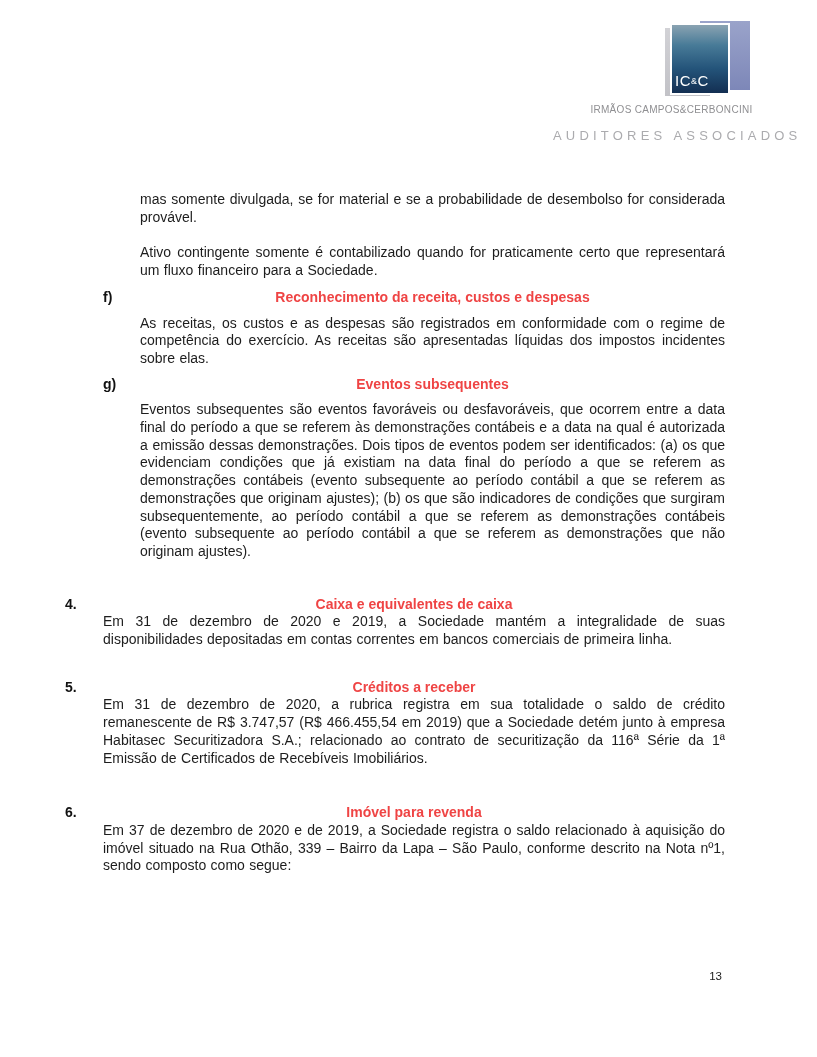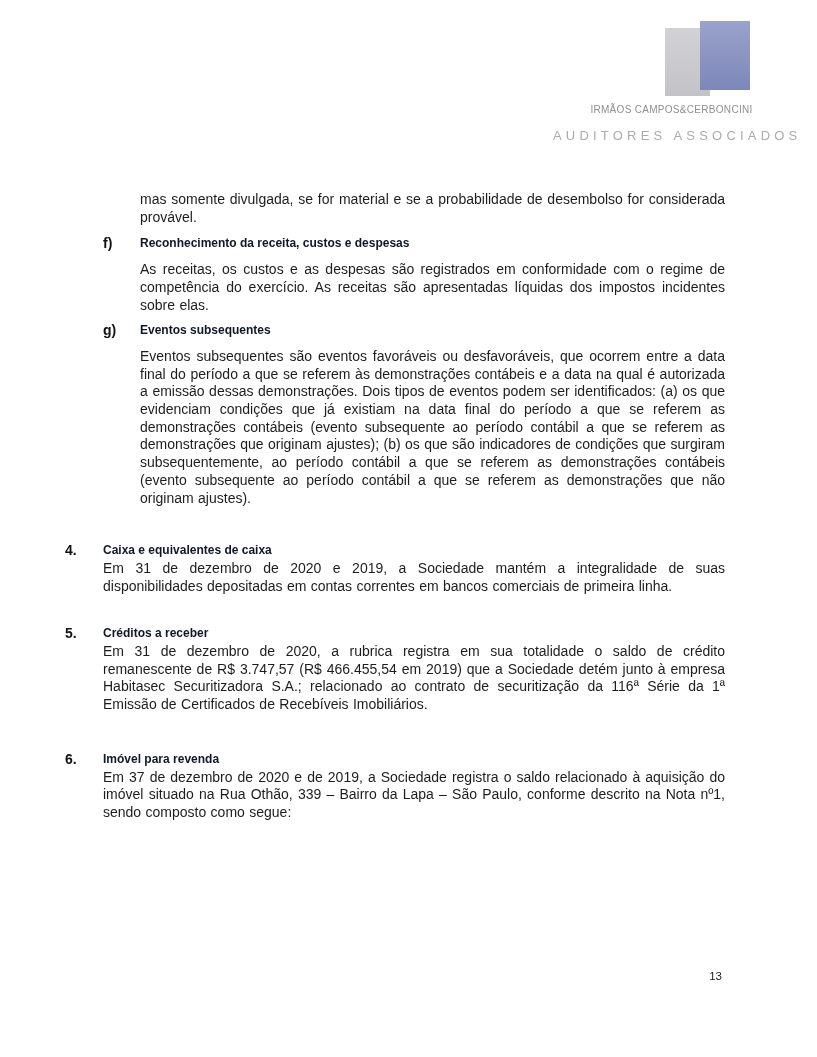--- a/index.html
+++ b/index.html
@@ -49,21 +49,21 @@
     text-align:center; color:#ababae; font-size:13px; letter-spacing:4.2px;
     white-space:nowrap;
   }
 
   
   .content { position:absolute; top:191px; left:0; width:817px; }
   .body-text {
     font-size:14px; line-height:17.7px; text-align:justify;
     word-spacing:0.5px; color:#1d1d1d;
   }
-  .title { font-size:12px; line-height:17.7px; font-weight:bold; color:#0f172a; }
+  .title { font-size:14px; line-height:17.7px; font-weight:bold; color:#ef4444;text-align:center; }
 
   .p-intro { margin-left:140px; width:585px; }
   .p-intro + .p-intro { margin-top:18px; }
 
   .sub { position:relative; margin-left:140px; width:585px; }
   .sub .sub-label { position:absolute; left:-37px; top:0; font-weight:bold; font-size:14px; line-height:17.7px; color:#111; }
   .sub .body-text { margin-top:8px; }
 
   .num { position:relative; margin-left:103px; width:622px; }
   .num .num-label { position:absolute; left:-38px; top:0; font-weight:bold; font-size:14px; line-height:17.7px; color:#111; }
@@ -82,28 +82,32 @@
 </style>
 </head>
 <body>
 
 <div class="page">
 
   <div class="logo">
     <div class="logo-art">
       <div class="sheet sheet-gray"></div>
       <div class="sheet sheet-periwinkle"></div>
+      <div class="sheet sheet-front">
+        <div class="monogram"><span>IC</span><span class="amp">&amp;</span><span>C</span></div>
+      </div>
     </div>
     <div class="logo-line1">IRMÃOS CAMPOS&amp;CERBONCINI</div>
     <div class="logo-line2">AUDITORES ASSOCIADOS</div>
   </div>
 
   <div class="content">
 
     <p class="body-text p-intro">mas somente divulgada, se for material e se a probabilidade de desembolso for considerada provável.</p>
+    <p class="body-text p-intro">Ativo contingente somente é contabilizado quando for praticamente certo que representará um fluxo financeiro para a Sociedade.</p>
 
     <section class="sub" id="sec-f">
       <span class="sub-label">f)</span>
       <div class="title">Reconhecimento da receita, custos e despesas</div>
       <p class="body-text">As receitas, os custos e as despesas são registrados em conformidade com o regime de competência do exercício. As receitas são apresentadas líquidas dos impostos incidentes sobre elas.</p>
     </section>
 
     <section class="sub" id="sec-g">
       <span class="sub-label">g)</span>
       <div class="title">Eventos subsequentes</div>

